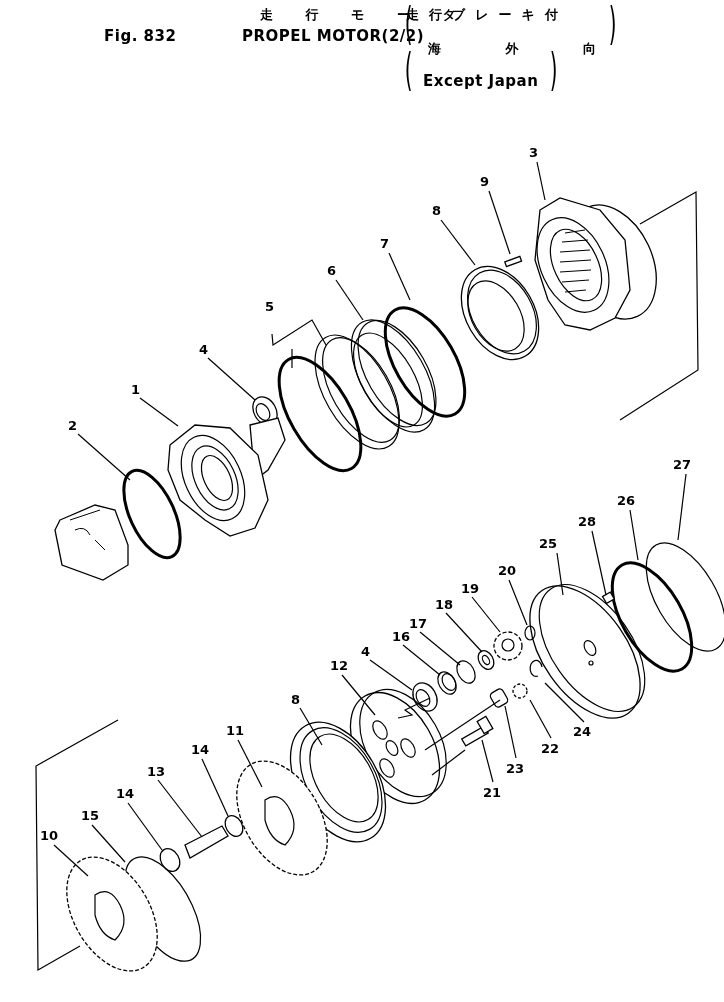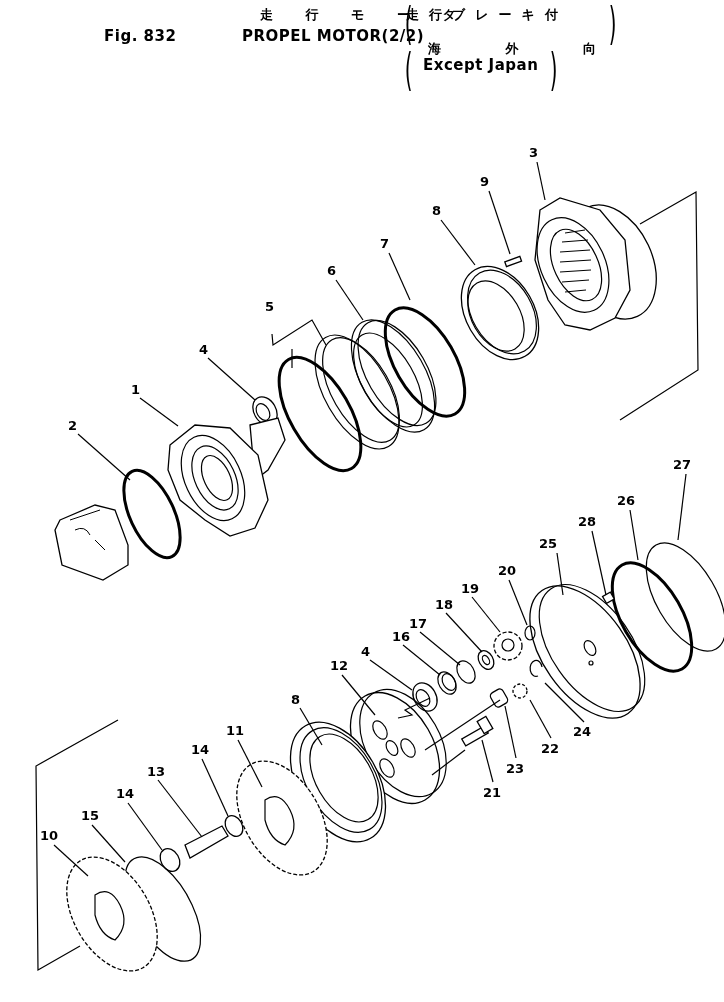--- a/index.html
+++ b/index.html
@@ -23,21 +23,21 @@
   <div class="hdr jp" style="left:232px; top:6px;margin-left:28px;">走 行 モ ー タ</div>
   <div class="hdr en" style="left:104px; top:27px;">Fig. 832</div>
   <div class="hdr en" style="left:198px; top:27px;margin-left:44px;">PROPEL MOTOR(2/2)</div>
 
   <div class="hdr paren" style="left:400px; top:2px;">(</div>
   <div class="hdr jp" style="left:406px; top:6px; letter-spacing:10px;text-align:right;">走行ブレーキ付</div>
   <div class="hdr paren" style="left:604px; top:2px;">)</div>
 
   <div class="hdr paren" style="left:400px; top:48px;">(</div>
   <div class="hdr jp" style="left:428px; top:40px; letter-spacing:30px;">海 外 向</div>
-  <div class="hdr en" style="left:423px; top:56px;">Except Japan</div>
+  <div class="hdr en" style="left:423px; top:72px;">Except Japan</div>
   <div class="hdr paren" style="left:545px; top:48px;">)</div>
 </div>
 
 <svg id="diagram" width="724" height="1002" viewBox="0 0 724 1002">
 
   <g>
     <polyline class="ln" points="640,224 696,192 698,370 620,420"></polyline>
   </g>
 
   <g>

